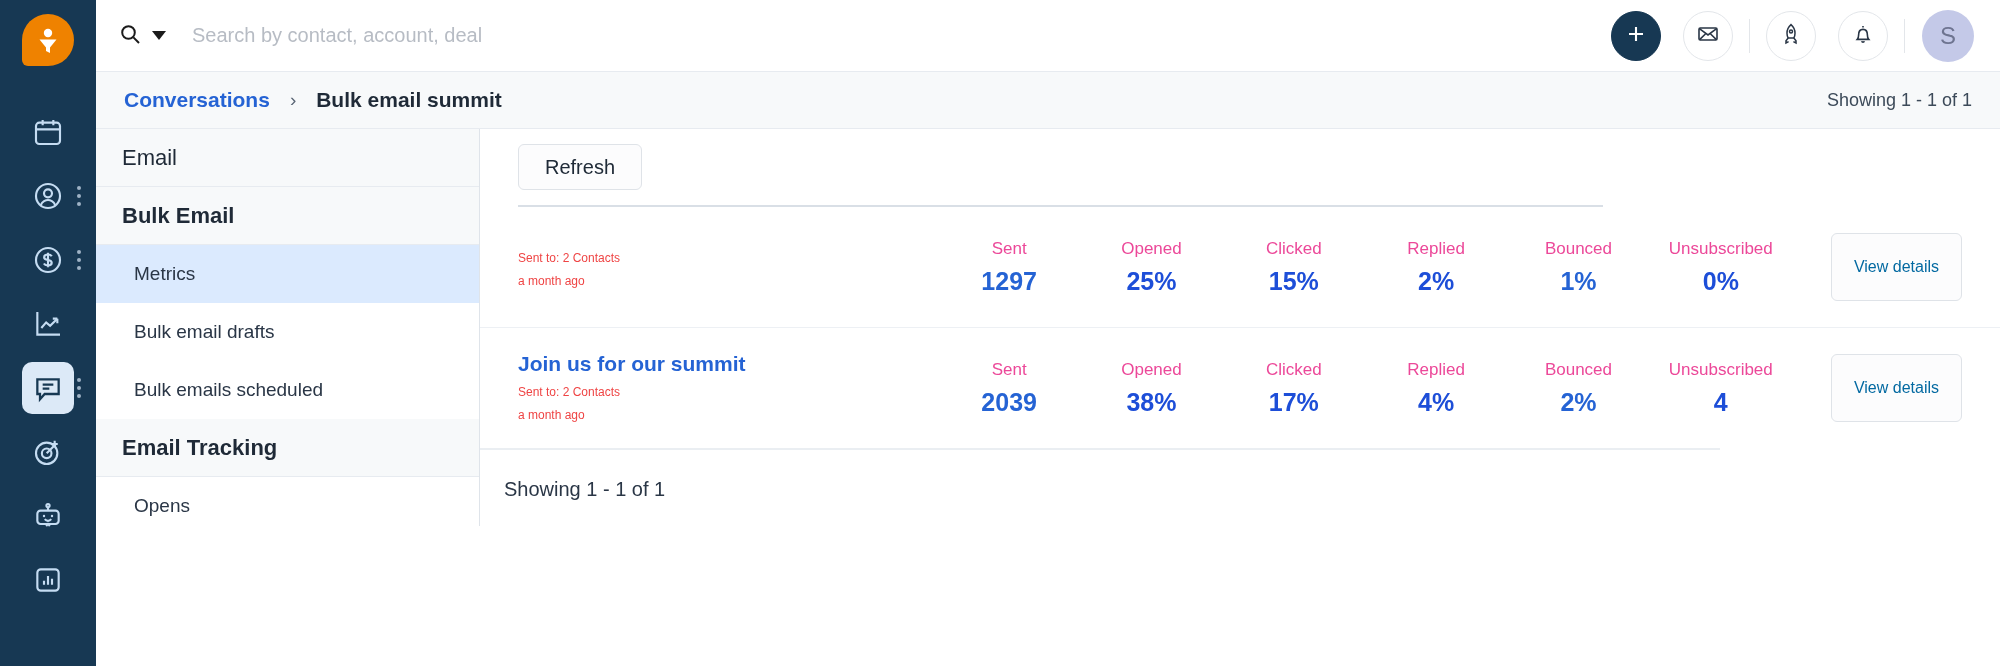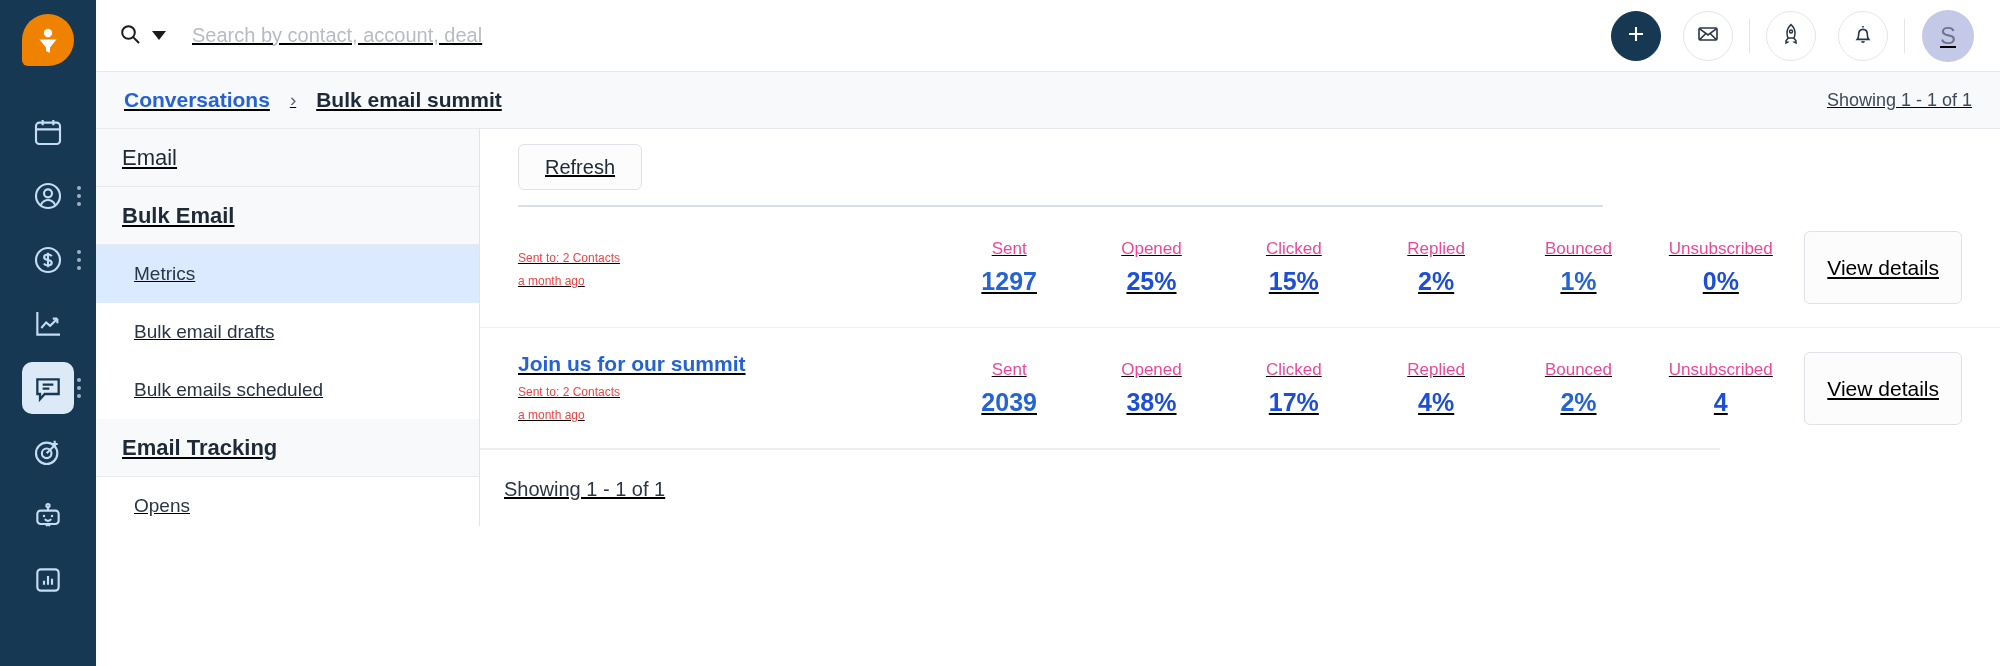--- a/index.html
+++ b/index.html
@@ -2,21 +2,21 @@
 <html><head>
 <meta charset="utf-8">
 <style>
   * { box-sizing: border-box; margin: 0; padding: 0; }
   html, body {
     width: 2000px; height: 666px;
     font-family: "Liberation Sans", sans-serif;
     background: #ffffff;
     overflow: hidden;
   }
-  .app { position: relative; width: 2000px; height: 526px; display: flex; text-decoration: underline; }
+  .app { position: relative; width: 2000px; height: 526px; display: flex; }
 
   
   .rail {
     width: 96px; flex: 0 0 96px; height: 666px;
     background: #173853;
     position: relative;
   }
   .rail-logo {
     width: 52px; height: 52px;
     margin: 14px auto 0;
@@ -161,22 +161,22 @@
 
   .metrics { display: flex; flex: 1; }
   .metric { flex: 1; text-align: center; }
   .metric-label { color: #ec4899; font-size: 17px; }
   .metric-value { font-size: 25px; color: #1d4ed8; font-weight: bold; margin-top: 8px; }
   .metric-value.link { color: #2563d4; }
 
   .row-action { width: 170px; flex: 0 0 170px; display: flex; justify-content: flex-end; }
   .btn-details {
     border: 1px solid #dfe3e8; border-radius: 6px;
-    background: #fcfcfd; color: #000000;
-    font-size: 21px; font-family: "Liberation Sans", sans-serif;
+    background: #fcfcfd; color: #0369a1;
+    font-size: 16px; font-family: "Liberation Sans", sans-serif;
     padding: 25px 22px; line-height: 1; white-space: nowrap;
   }
 
   .footer-count {
     padding: 28px 0 0 24px; font-size: 20px; color: #2a3646;
   }
 </style>
 </head>
 <body>
 

